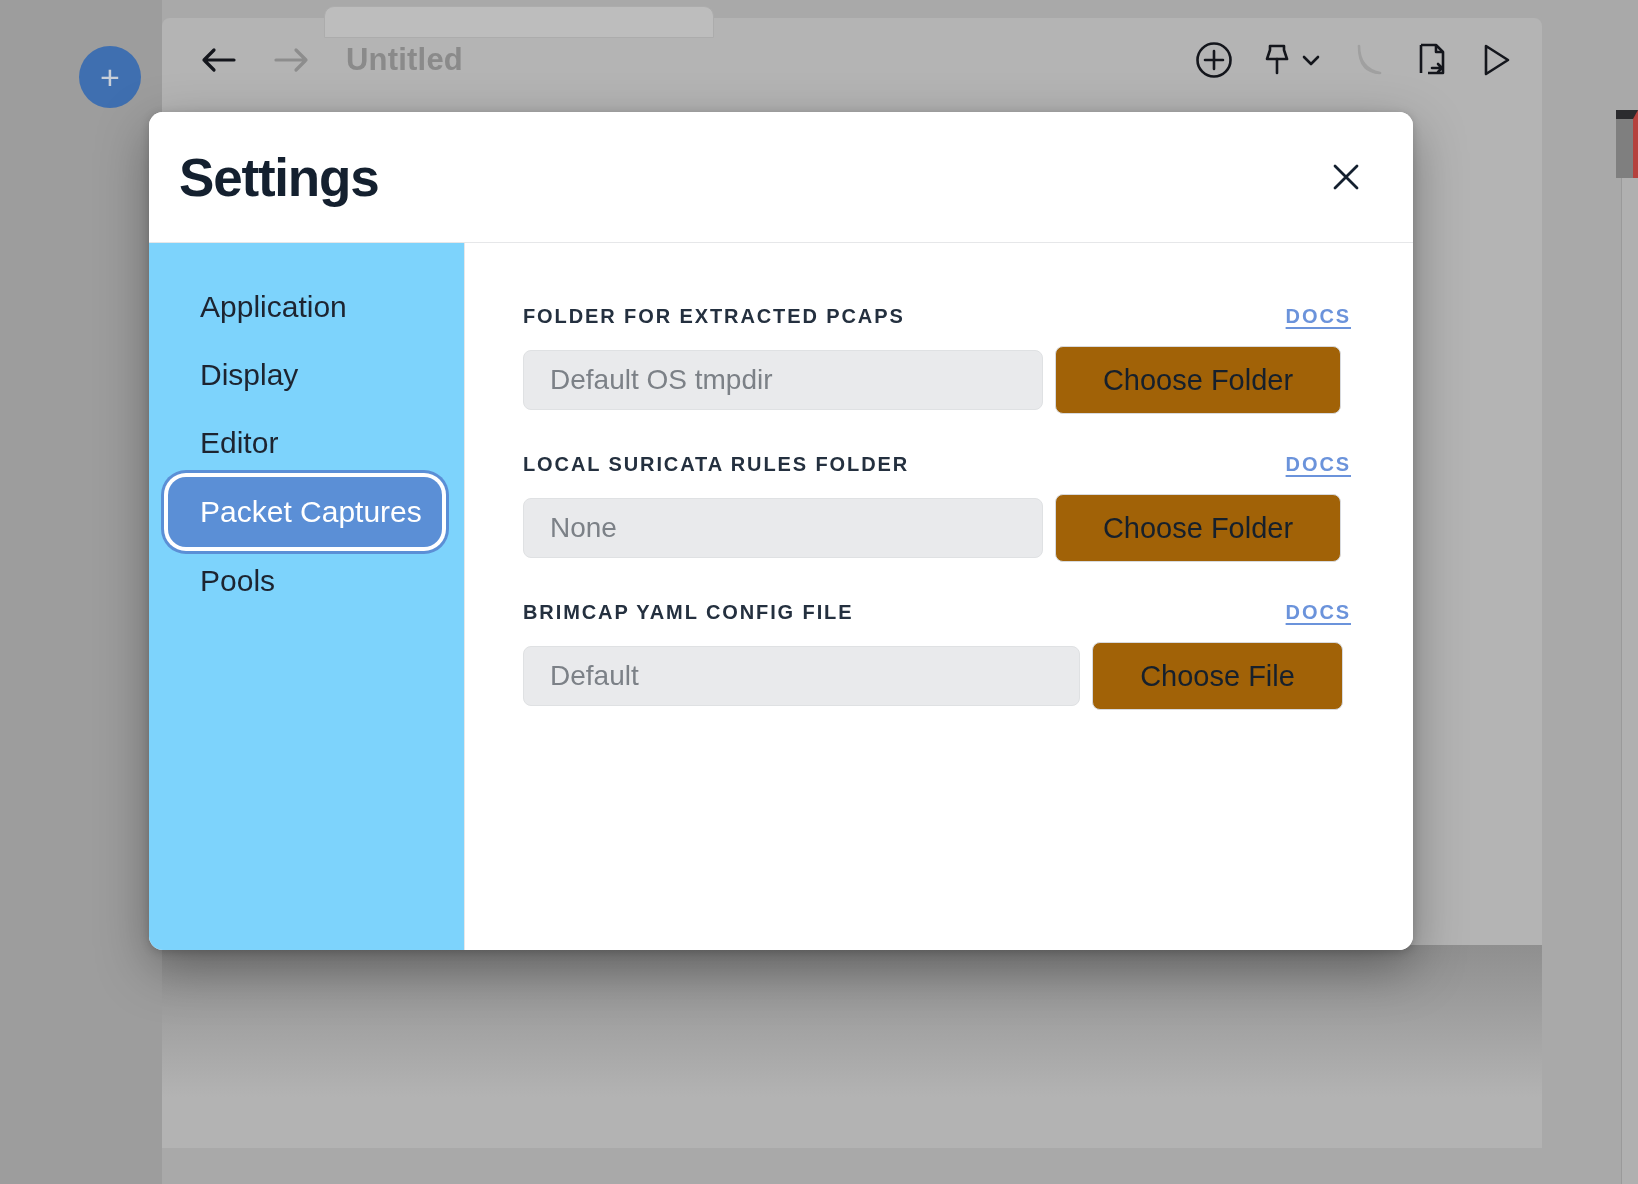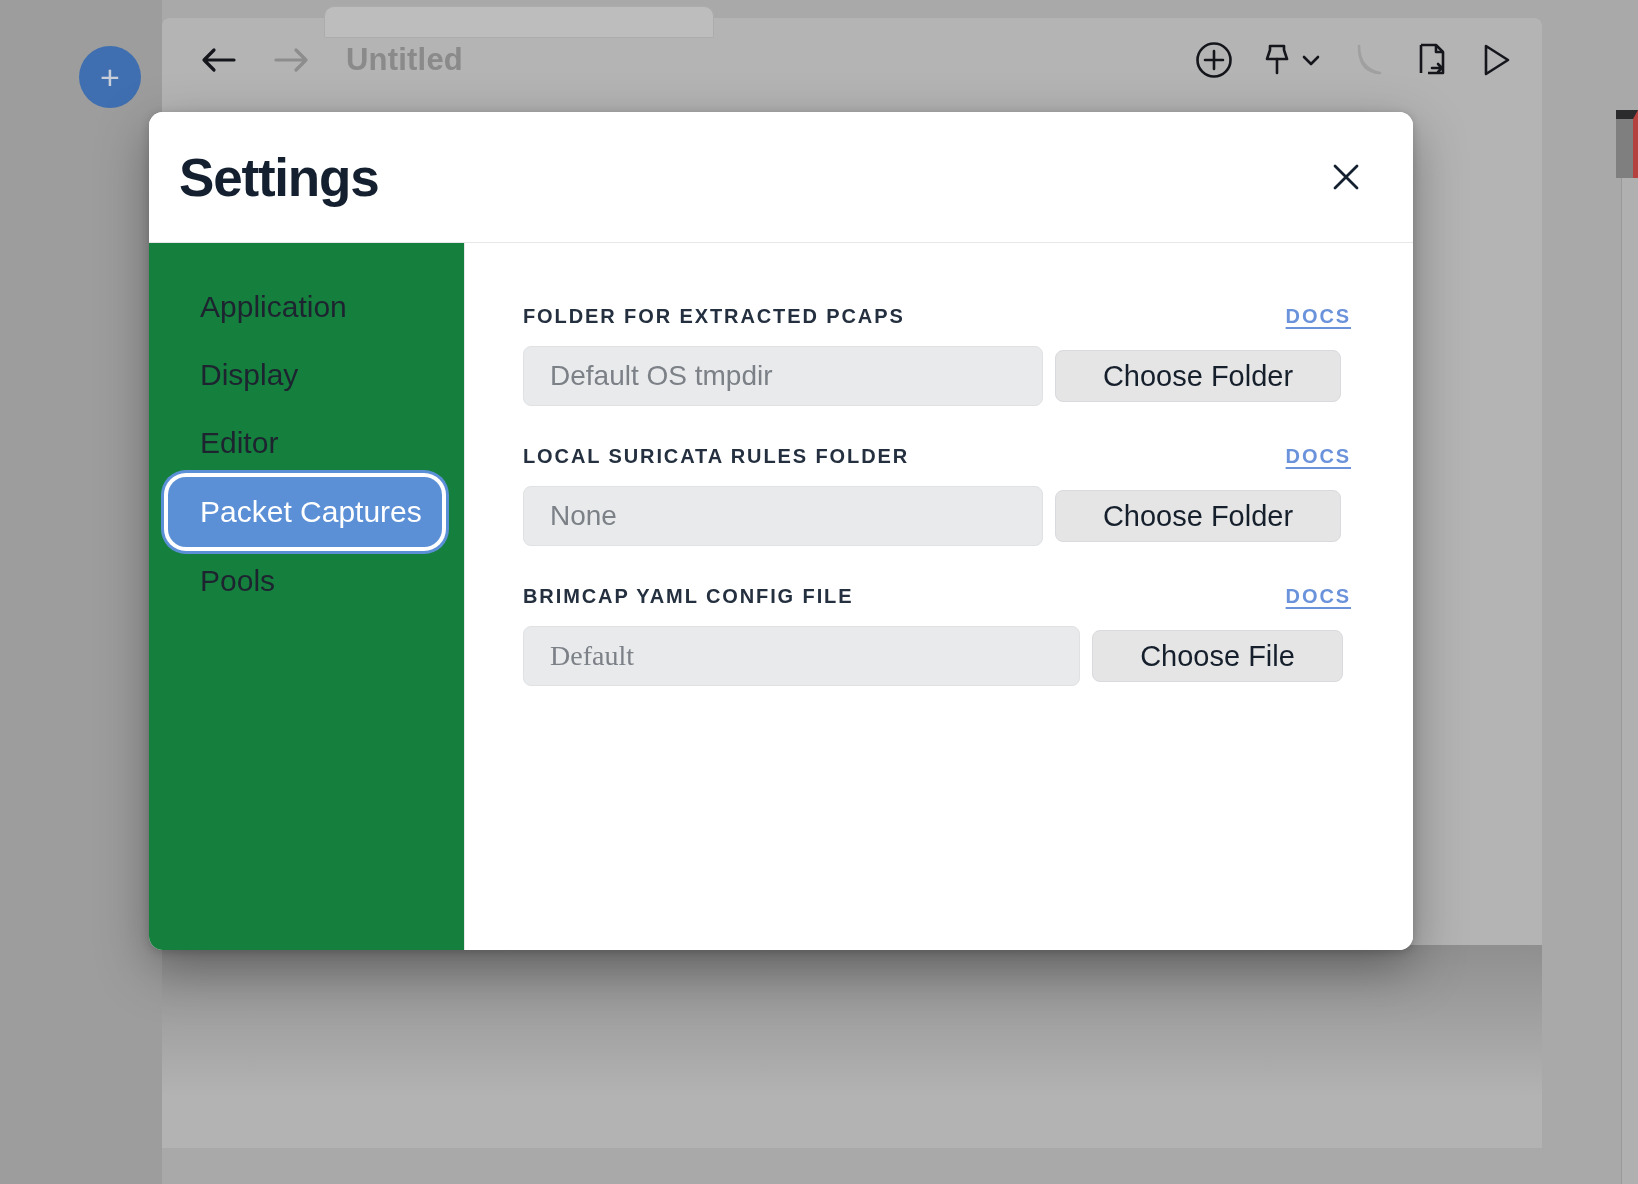--- a/index.html
+++ b/index.html
@@ -167,21 +167,21 @@
   #dialog-body {
     flex: 1;
     display: flex;
     min-height: 0;
   }
 
   
   #settings-sidebar {
     width: 316px;
     flex: none;
-    background: #15803d;
+    background: #7dd3fc;
     border-right: 1px solid #e6e7e9;
     padding-top: 30px;
   }
 
   .sidebar-item {
     height: 68px;
     display: flex;
     align-items: center;
     padding-left: 51px;
     font-size: 30px;
@@ -246,25 +246,25 @@
     background: #e9eaec;
     border: 1px solid #dfe1e3;
     border-radius: 8px;
     display: flex;
     align-items: center;
     padding: 0 26px;
     font-size: 28px;
     color: #7c8187;
   }
   .setting-input.wide { width: 520px; }
-  .setting-input.narrow { width: 557px; font-family: Liberation Serif, serif; }
+  .setting-input.narrow { width: 557px; }
 
   .choose-button {
-    height: 52px;
-    background: #e5e5e5;
+    height: 68px;
+    background: #a16207;
     border: 1px solid #d8dade;
     border-radius: 8px;
     display: flex;
     align-items: center;
     justify-content: center;
     padding: 8px 32px;
     font-size: 29px;
     color: #16202c;
   }
   .choose-button.folder { width: 286px; }

